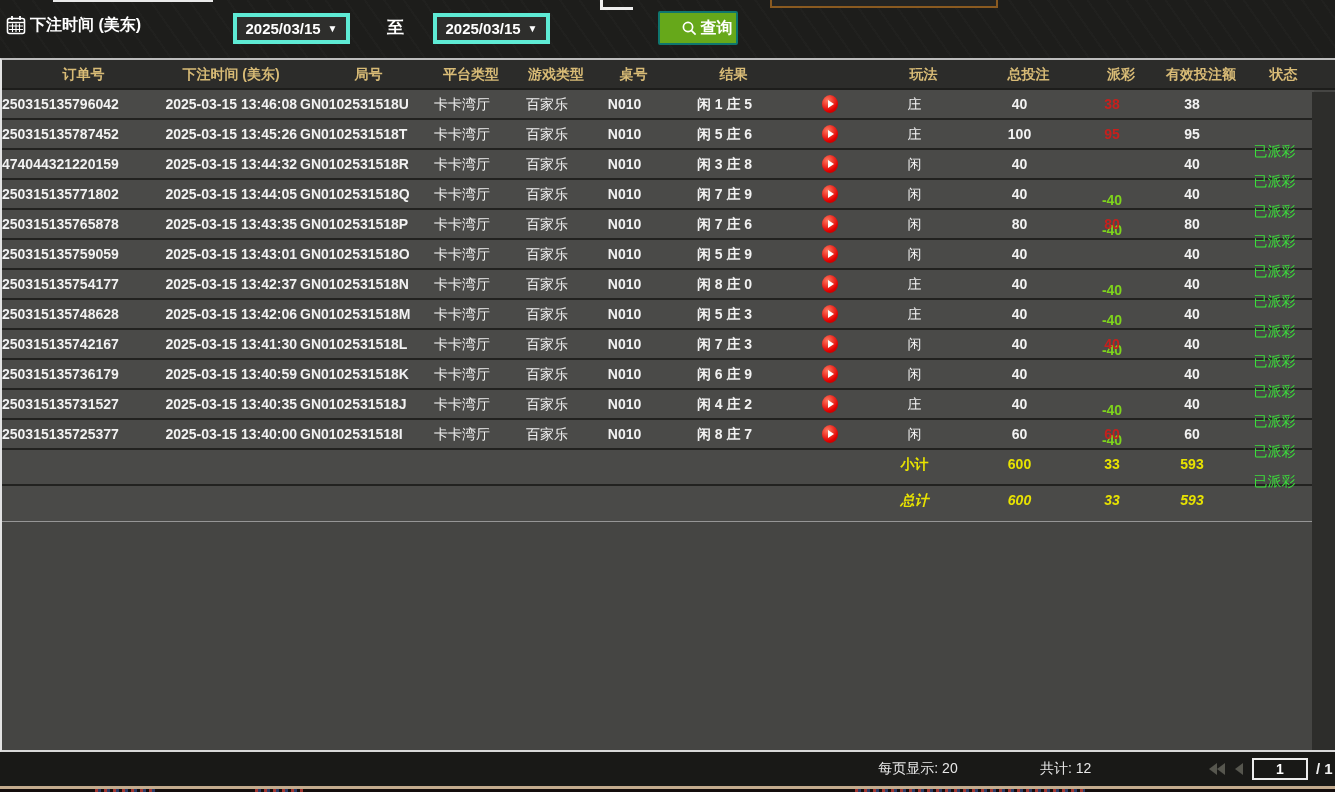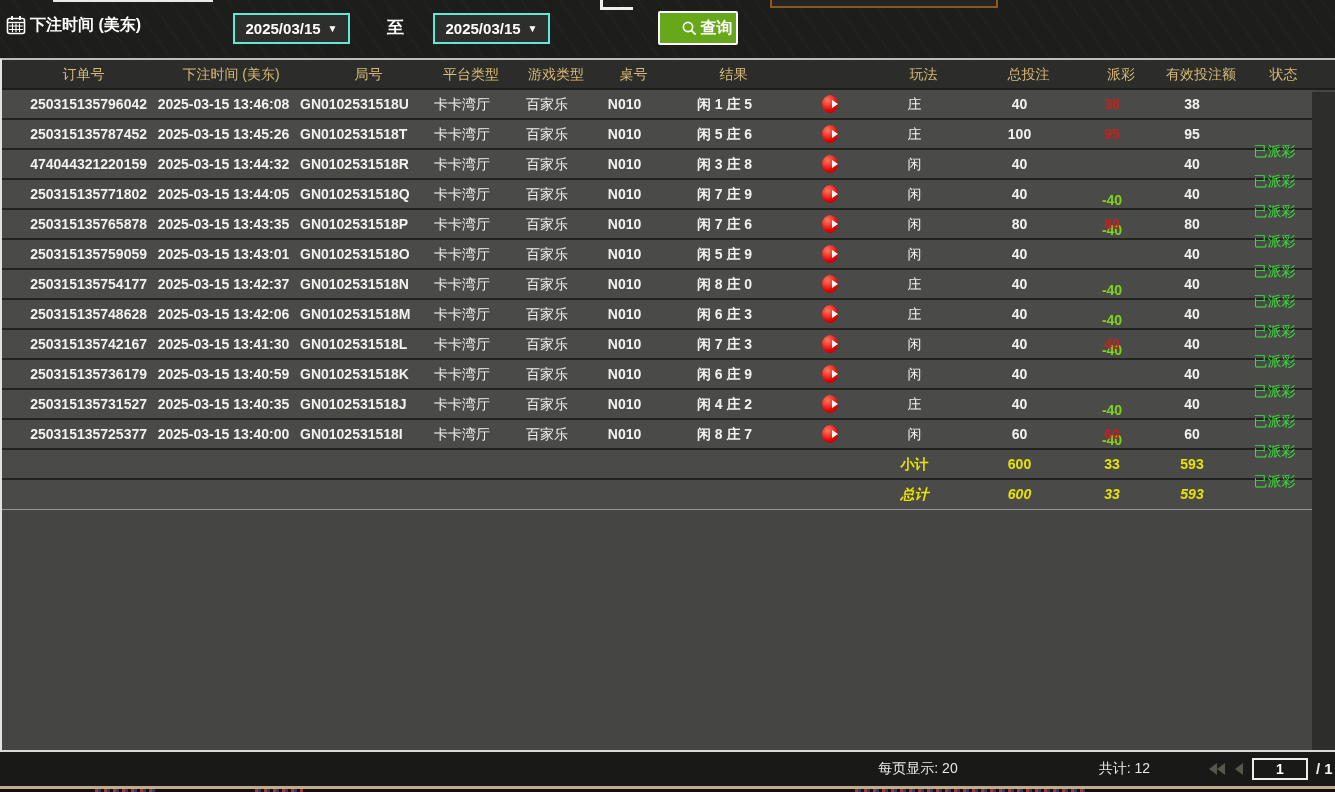--- a/index.html
+++ b/index.html
@@ -15,69 +15,69 @@
   .frag-line { position:absolute; left:53px; top:0; width:160px; height:2px; background:#e9e9e9; }
   .frag-corner { position:absolute; left:600px; top:-4px; width:33px; height:14px;
                  border-left:3px solid #eeeeee; border-bottom:3px solid #eeeeee; }
   .frag-brown { position:absolute; left:770px; top:-8px; width:228px; height:16px;
                 border:2px solid #8a5a20; background:#242422; }
   
   .toolbar { position:absolute; left:0; top:0; width:1335px; height:58px; }
   .cal-icon { position:absolute; left:6px; top:15px; width:20px; height:20px; }
   .filter-label { position:absolute; left:30px; top:15px; font-size:16px; font-weight:bold; color:#ffffff; }
   .date-select { position:absolute; top:13px; width:117px; height:31px; background:#2e2e2c;
-                 border:2px solid #5eead4; color:#ffffff; font-weight:bold; font-size:15px;
+                 border:4px solid #5eead4; color:#ffffff; font-weight:bold; font-size:15px;
                  display:flex; align-items:center; justify-content:center; gap:7px; cursor:pointer; }
   .date-from { left:233px; } .date-to { left:433px; }
   .chevron { font-size:10px; color:#ffffff; }
   .to-label { position:absolute; left:387px; top:16px; font-size:17px; font-weight:bold; color:#ffffff; }
   .search-btn { position:absolute; left:658px; top:11px; width:80px; height:34px;
-                background:#66a81a; border:2px solid #ffffff; border-radius:2px;
+                background:#66a81a; border:2px solid #0f766e; border-radius:2px;
                 color:#ffffff; font-size:16px; font-weight:bold;
                 display:flex; align-items:center; justify-content:center; gap:3px; cursor:pointer;padding-left:17px; }
   
   .table-wrap { position:absolute; left:0; top:58px; width:1335px; height:694px;
                 border-top:2px solid #bcbcbc; border-left:2px solid #e3e3e3; border-bottom:2px solid #d8d8d8;
                 background:#454543; overflow:hidden; }
   .thead-row { display:grid; width:1450px; height:30px;
                grid-template-columns:145px 150px 125px 80px 90px 65px 135px 75px 95px 115px 70px 90px 75px 140px;
                background:#2c2c2a; border-bottom:2px solid #1d1d1b; }
-  .thead-row span { line-height:28px; text-align:center; font-size:14px; font-weight:normal; color:#d8bb76;
+  .thead-row span { line-height:28px; text-align:center; font-size:14px; font-weight:bold; color:#d8bb76;
                     white-space:nowrap; overflow:hidden;margin-left:18px; }
   .thead-row span:nth-child(14) { text-align:left; padding-left:10px; }
   .tbody { position:relative; width:1335px; }
   .trow { display:grid; width:1312px; height:30px;
           grid-template-columns:145px 150px 125px 80px 90px 65px 135px 75px 95px 115px 70px 90px 75px;
           background:#4a4a48; border-bottom:2px solid #222220; }
   .trow span { line-height:28px; text-align:center; font-size:14px; color:#f2f2f2; white-space:nowrap; }
-  .trow span:nth-child(1) { text-align:right; padding-left:8px; font-weight:bold; }
-  .trow span:nth-child(2) { text-align:center; padding-left:3px; font-weight:bold; }
+  .trow span:nth-child(1) { text-align:left; padding-left:0; font-weight:bold; }
+  .trow span:nth-child(2) { text-align:right; padding-left:3px; font-weight:bold; }
   .trow span:nth-child(3) { text-align:left; padding-left:3px; font-weight:bold; }
   .trow span:nth-child(6), .trow span:nth-child(7),
   .trow span:nth-child(10), .trow span:nth-child(11), .trow span:nth-child(12) { font-weight:bold; }
   .trow .win  { color:#c6201d; }
   .trow .loss { color:#7ed41c;margin-top:36px; }
   .trow .status { color:#3ae03a;margin-top:47px; }
   .play-icon { width:16px; height:18px; margin:5px auto 0; border-radius:50%;
                background:radial-gradient(circle at 35% 30%, #ff7a60, #e00000 65%, #a80000);
                display:flex; align-items:center; justify-content:center; cursor:pointer; }
   .play-icon i { display:block; width:0; height:0; margin-left:2px;
                  border-left:6px solid #ffffff; border-top:4px solid transparent; border-bottom:4px solid transparent; }
-  .sumrow { display:grid; width:1312px; height:30px;
+  .sumrow { display:grid; width:1312px; height:36px;
             grid-template-columns:145px 150px 125px 80px 90px 65px 135px 75px 95px 115px 70px 90px 75px;
             background:#4a4a48; border-bottom:2px solid #222220; }
   .sumrow span { line-height:28px; text-align:center; font-size:14px; font-weight:bold; color:#e8e300; }
   .sum-label { grid-column:9; } .sum-bet { grid-column:10; } .sum-pay { grid-column:11; } .sum-valid { grid-column:12; }
   .grand { border-bottom:1px solid #969696;font-style:italic; }
   .filler { width:1335px; height:240px; background:#454543; }
   .scroll-track { position:absolute; right:0; top:32px; width:23px; height:658px; background:#2d2d2b; }
   
   .footer { position:absolute; left:0; top:752px; width:1335px; height:34px; background:#191917; }
   .per-page { position:absolute; left:838px; top:8px; width:160px; text-align:center; font-size:14px; color:#e8e8e8; }
-  .total-count { position:absolute; left:1040px; top:8px; width:110px; text-align:right; font-size:14px; color:#e8e8e8; }
+  .total-count { position:absolute; left:1040px; top:8px; width:110px; text-align:left; font-size:14px; color:#e8e8e8; }
   .pg-first { position:absolute; left:1208px; top:10px; cursor:pointer; }
   .pg-prev  { position:absolute; left:1234px; top:10px; cursor:pointer; }
   .page-input { position:absolute; left:1252px; top:6px; width:56px; height:22px; background:#191917;
                 border:2px solid #ededed; color:#ffffff; font-size:14px; font-weight:bold; text-align:center;
                 font-family:"Liberation Sans","DejaVu Sans",sans-serif; }
   .page-total { position:absolute; left:1316px; top:8px; font-size:15px; font-weight:bold; color:#f0f0f0; }
   .bottom-tan { position:absolute; left:0; top:786px; width:1335px; height:3px; background:#c3ab8e; }
   .bottom-dark { position:absolute; left:0; top:789px; width:1335px; height:3px; background:#140d0c; }
   .dot-strip { position:absolute; top:789px; height:3px;
                background:repeating-linear-gradient(90deg,#a23530 0 3px,#2a3a66 3px 6px,#140d0c 6px 9px); }
@@ -269,21 +269,21 @@
           <span>40</span>
           <span class="status">已派彩</span>
         </div>
         <div class="trow">
           <span>250315135748628</span>
           <span>2025-03-15 13:42:06</span>
           <span>GN0102531518M</span>
           <span>卡卡湾厅</span>
           <span>百家乐</span>
           <span>N010</span>
-          <span>闲 6 庄 3</span>
+          <span>闲 5 庄 3</span>
           <span>
             <span class="play-icon">
               <i></i>
             </span>
           </span>
           <span>庄</span>
           <span>40</span>
           <span class="loss">-40</span>
           <span>40</span>
           <span class="status">已派彩</span>

